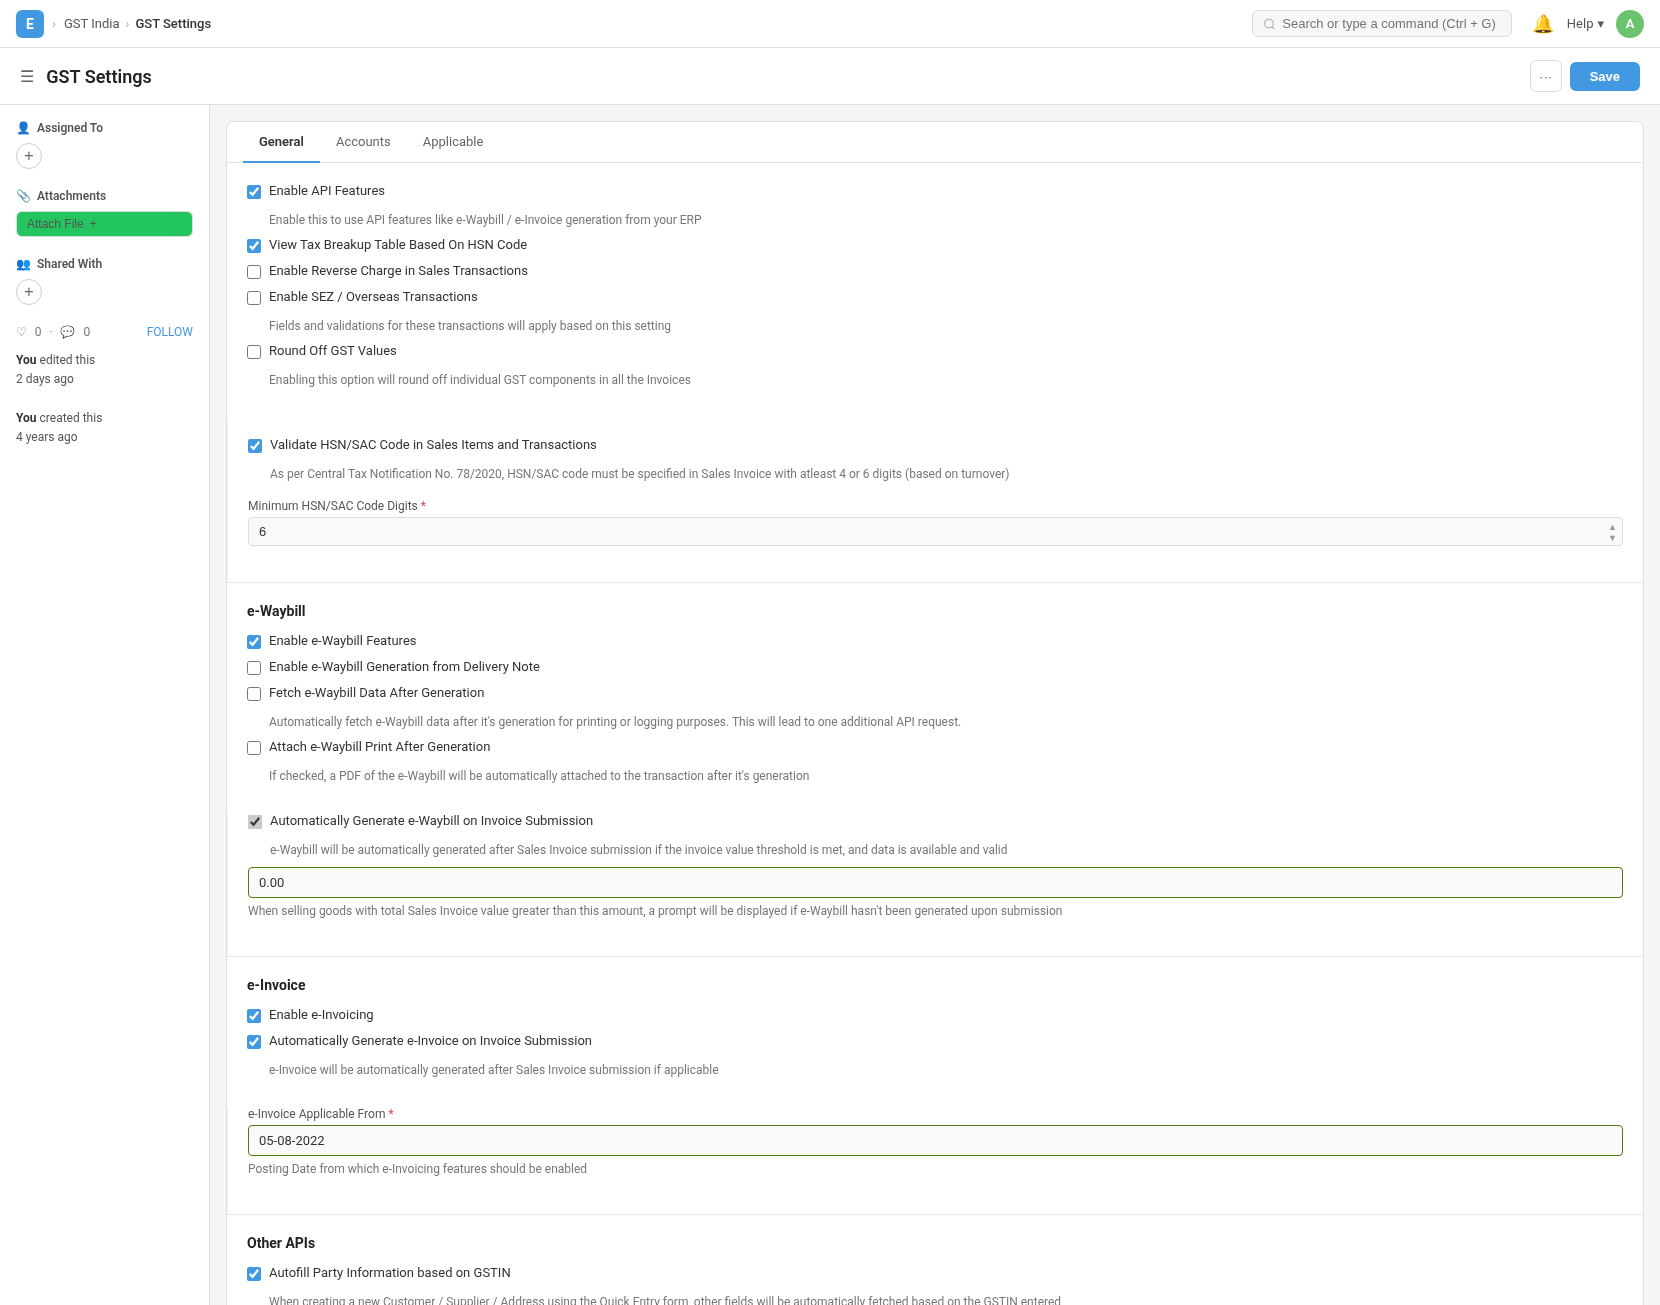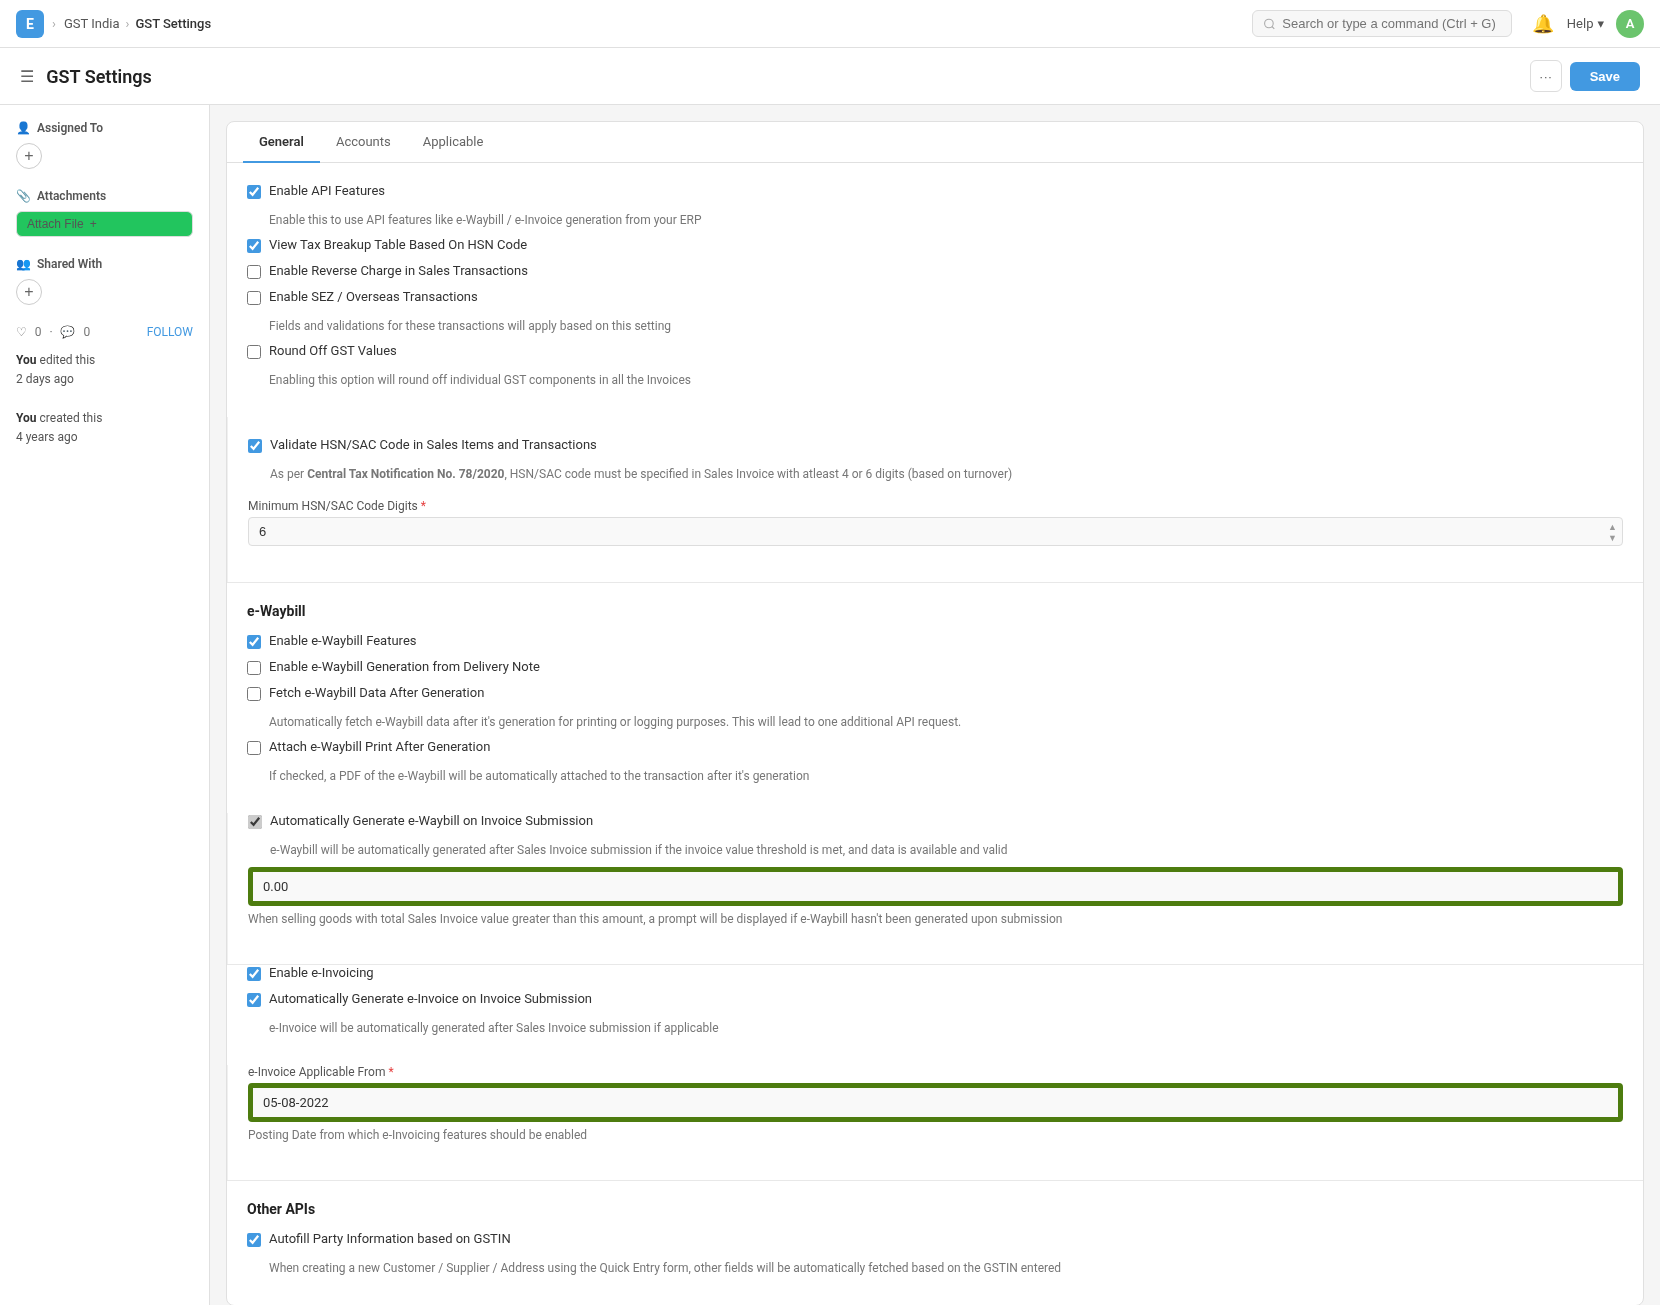--- a/index.html
+++ b/index.html
@@ -96,24 +96,24 @@
       width: 100%; border: 1px solid #ddd; border-radius: 4px; padding: 6px 30px 6px 10px;
       font-size: 13px; color: #333; background: #f9f9f9; outline: none;
     }
     .spinner-arrows {
       position: absolute; right: 6px; top: 50%; transform: translateY(-50%);
       display: flex; flex-direction: column; gap: 1px;
     }
     .spinner-arrows span { font-size: 9px; color: #999; cursor: pointer; }
     .field-desc { font-size: 12px; color: #777; margin-top: 4px; line-height: 1.5; }
     .field-value-box {
-      border: 5px solid #4d7c0f; border-radius: 4px; padding: 7px 10px;
+      border: 1px solid #4d7c0f; border-radius: 4px; padding: 7px 10px;
       font-size: 13px; color: #333; background: #f9f9f9;
     }
-    .bold-text { font-weight: 700; }
+    .bold-text { font-weight: 400; }
   </style>
 </head>
 <body>
 
 <nav class="top-nav">
   <div class="app-icon">
     <span>E</span>
   </div>
   <span class="breadcrumb-sep">›</span>
   <div class="breadcrumb">
@@ -311,20 +311,25 @@
 
           <div class="field-group" style="margin-top: 8px;">
             <div class="field-value-box">0.00</div>
             <div class="field-desc">When selling goods with total Sales Invoice value greater than this amount, a prompt will be displayed if e-Waybill hasn't been generated upon submission</div>
           </div>
         </div>
       </div>
 
       <div style="border-top: 1px solid #e8e8e8;"></div>
       <div class="settings-content">
+        <div class="settings-col" style="grid-column: 1 / -1; padding-bottom: 0;">
+          <div class="section-title">e-Invoice</div>
+        </div>
+      </div>
+      <div class="settings-content">
 
         <div class="settings-col" style="padding-top: 0;">
           <div class="checkbox-row">
             <input type="checkbox" checked="" id="cb-ei1" style="">
             <label for="cb-ei1" class="checkbox-label">Enable e-Invoicing</label>
           </div>
           <div class="checkbox-row">
             <input type="checkbox" checked="" id="cb-ei2" style="">
             <label for="cb-ei2" class="checkbox-label">Automatically Generate e-Invoice on Invoice Submission</label>
           </div>

